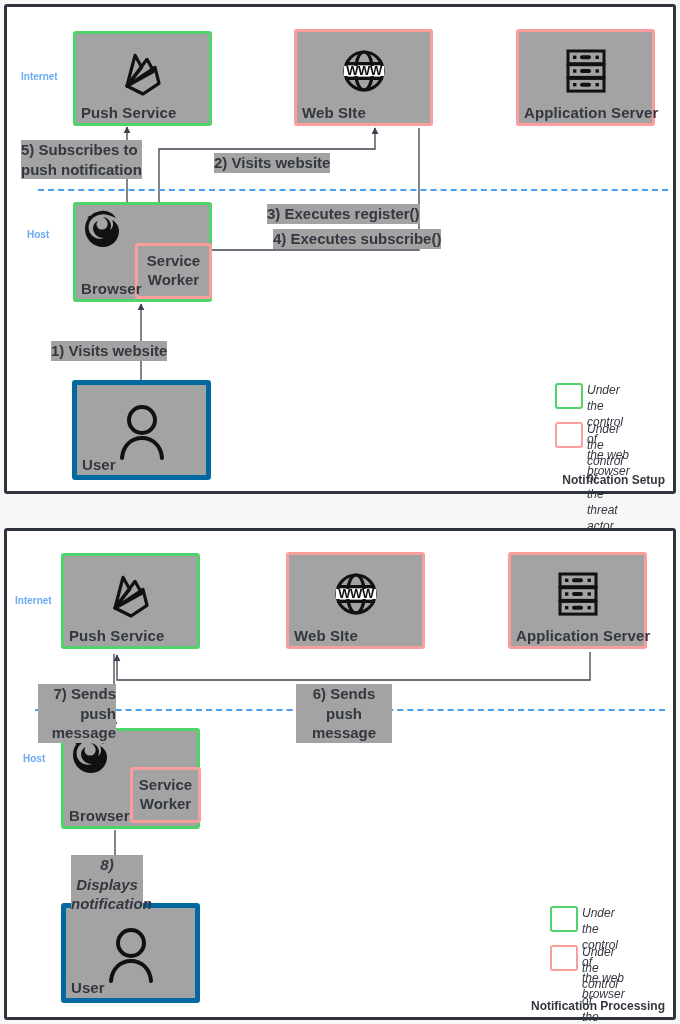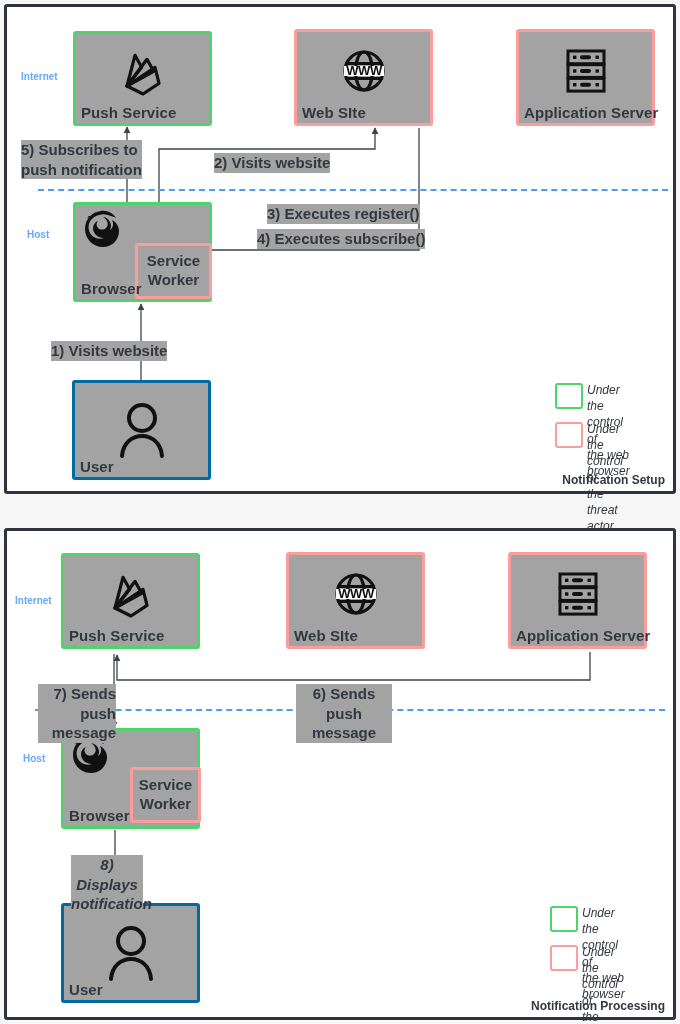--- a/index.html
+++ b/index.html
@@ -22,21 +22,21 @@
   #panel-setup { top: 4px; height: 490px; }
   #panel-processing { top: 528px; height: 492px; }
 
   .node {
     position: absolute;
     background: #a3a3a3;
     border-radius: 3px;
   }
   .node.green { border: 3px solid #4fd36a; }
   .node.red   { border: 3px solid #fb9d9d; }
-  .node.dark  { border: 3px solid #0369a1; }
+  .node.dark  { border: 5px solid #0369a1; }
 
   .node-label {
     position: absolute;
     left: 5px; bottom: 2px;
     font-size: 15px;
     font-weight: bold;
     color: #33373f;
     white-space: nowrap;
     letter-spacing: 0.1px;
   }
@@ -205,21 +205,21 @@
           <path d="M5 56 C6 43 15 36 25 36 C35 36 44 43 45 56"></path>
         </svg>
       </div>
       <div class="node-label">User</div>
     </div>
 
     <div class="edge-label" style="left:14px; top:133px; text-align:left;">5) Subscribes to
 push notification</div>
     <div class="edge-label" style="left:207px; top:146px;">2) Visits website</div>
     <div class="edge-label" style="left:260px; top:197px;">3) Executes register()</div>
-    <div class="edge-label" style="left:250px; top:222px;text-align:center;">4) Executes subscribe()</div>
+    <div class="edge-label" style="left:266px; top:222px;text-align:center;">4) Executes subscribe()</div>
     <div class="edge-label" style="left:44px; top:334px;">1) Visits website</div>
 
     <div class="legend" style="left:548px; top:376px;">
       <div class="legend-row">
         <div class="legend-swatch green"></div>
         <div class="legend-text">Under the control of
 the web browser</div>
       </div>
       <div class="legend-row">
         <div class="legend-swatch red"></div>

